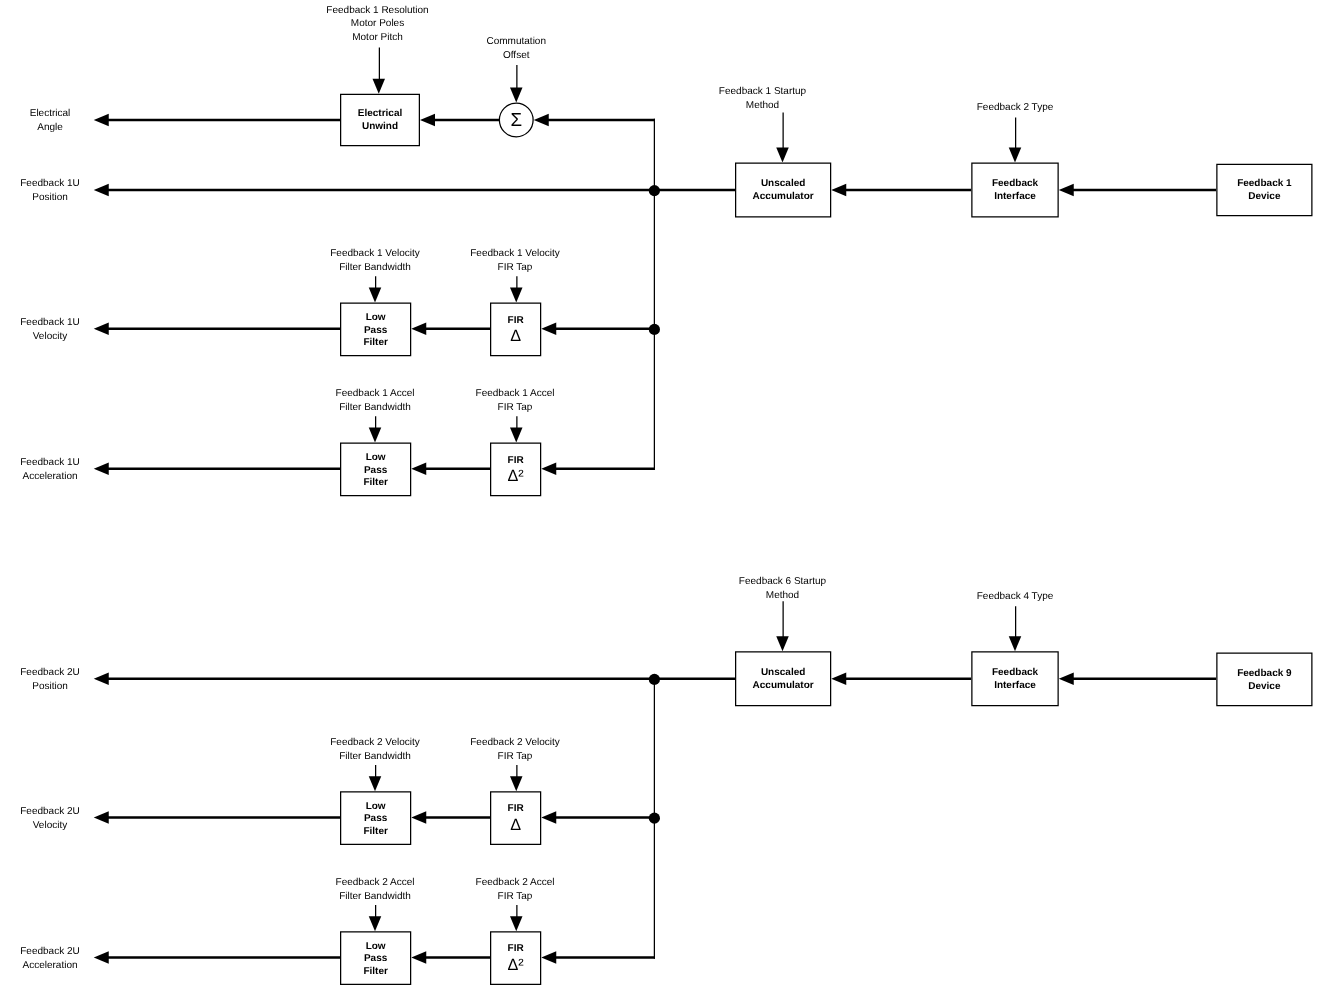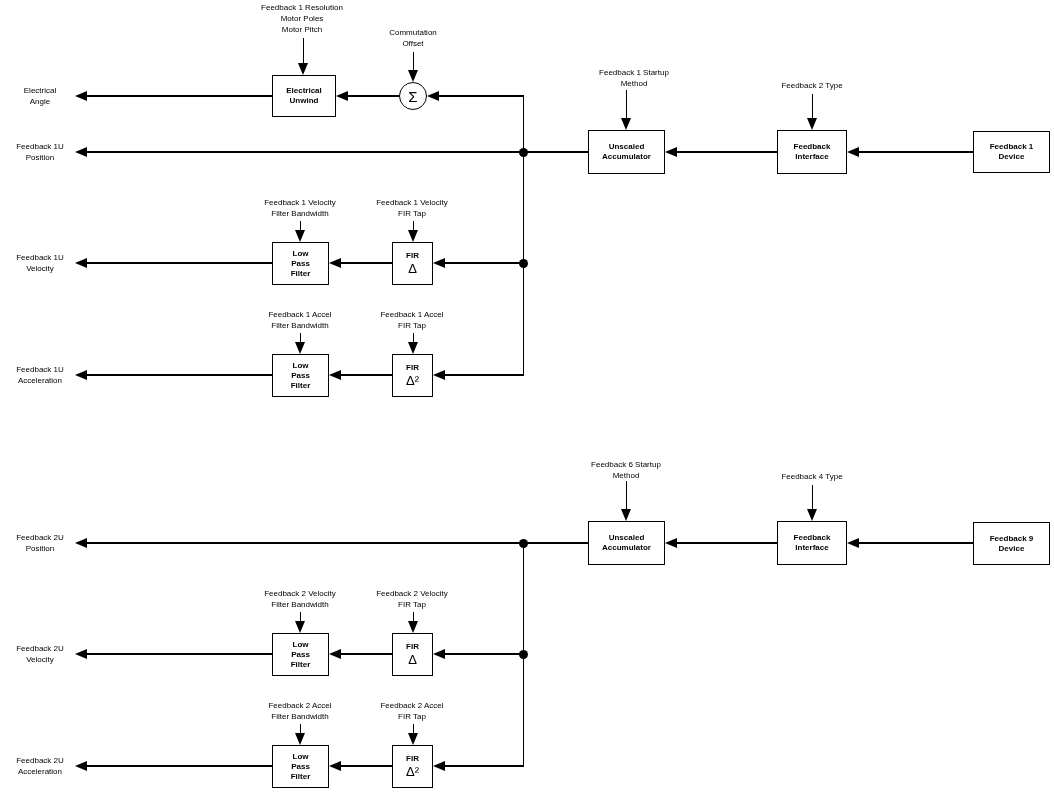--- a/index.html
+++ b/index.html
@@ -92,21 +92,21 @@
     <div class="box" style="left:272px;top:354px;width:57px;height:43px"><span>Low
 Pass
 Filter</span></div>
     <div class="box" style="left:392px;top:354px;width:41px;height:43px"><span>FIR</span><span class="firsym">Δ²</span></div>
 
     <div class="lbl" style="left:247px;top:2px;width:110px">Feedback 1 Resolution
 Motor Poles
 Motor Pitch</div>
     <div class="lbl" style="left:373px;top:27px;width:80px">Commutation
 Offset</div>
-    <div class="lbl" style="left:584px;top:67px;width:100px">Feedback 1 Startup
+    <div class="lbl" style="left:560px;top:67px;width:100px">Feedback 1 Startup
 Method</div>
     <div class="lbl" style="left:762px;top:80px;width:100px">Feedback 2 Type</div>
     <div class="lbl" style="left:245px;top:197px;width:110px">Feedback 1 Velocity
 Filter Bandwidth</div>
     <div class="lbl" style="left:357px;top:197px;width:110px">Feedback 1 Velocity
 FIR Tap</div>
     <div class="lbl" style="left:245px;top:309px;width:110px">Feedback 1 Accel
 Filter Bandwidth</div>
     <div class="lbl" style="left:357px;top:309px;width:110px">Feedback 1 Accel
 FIR Tap</div>

